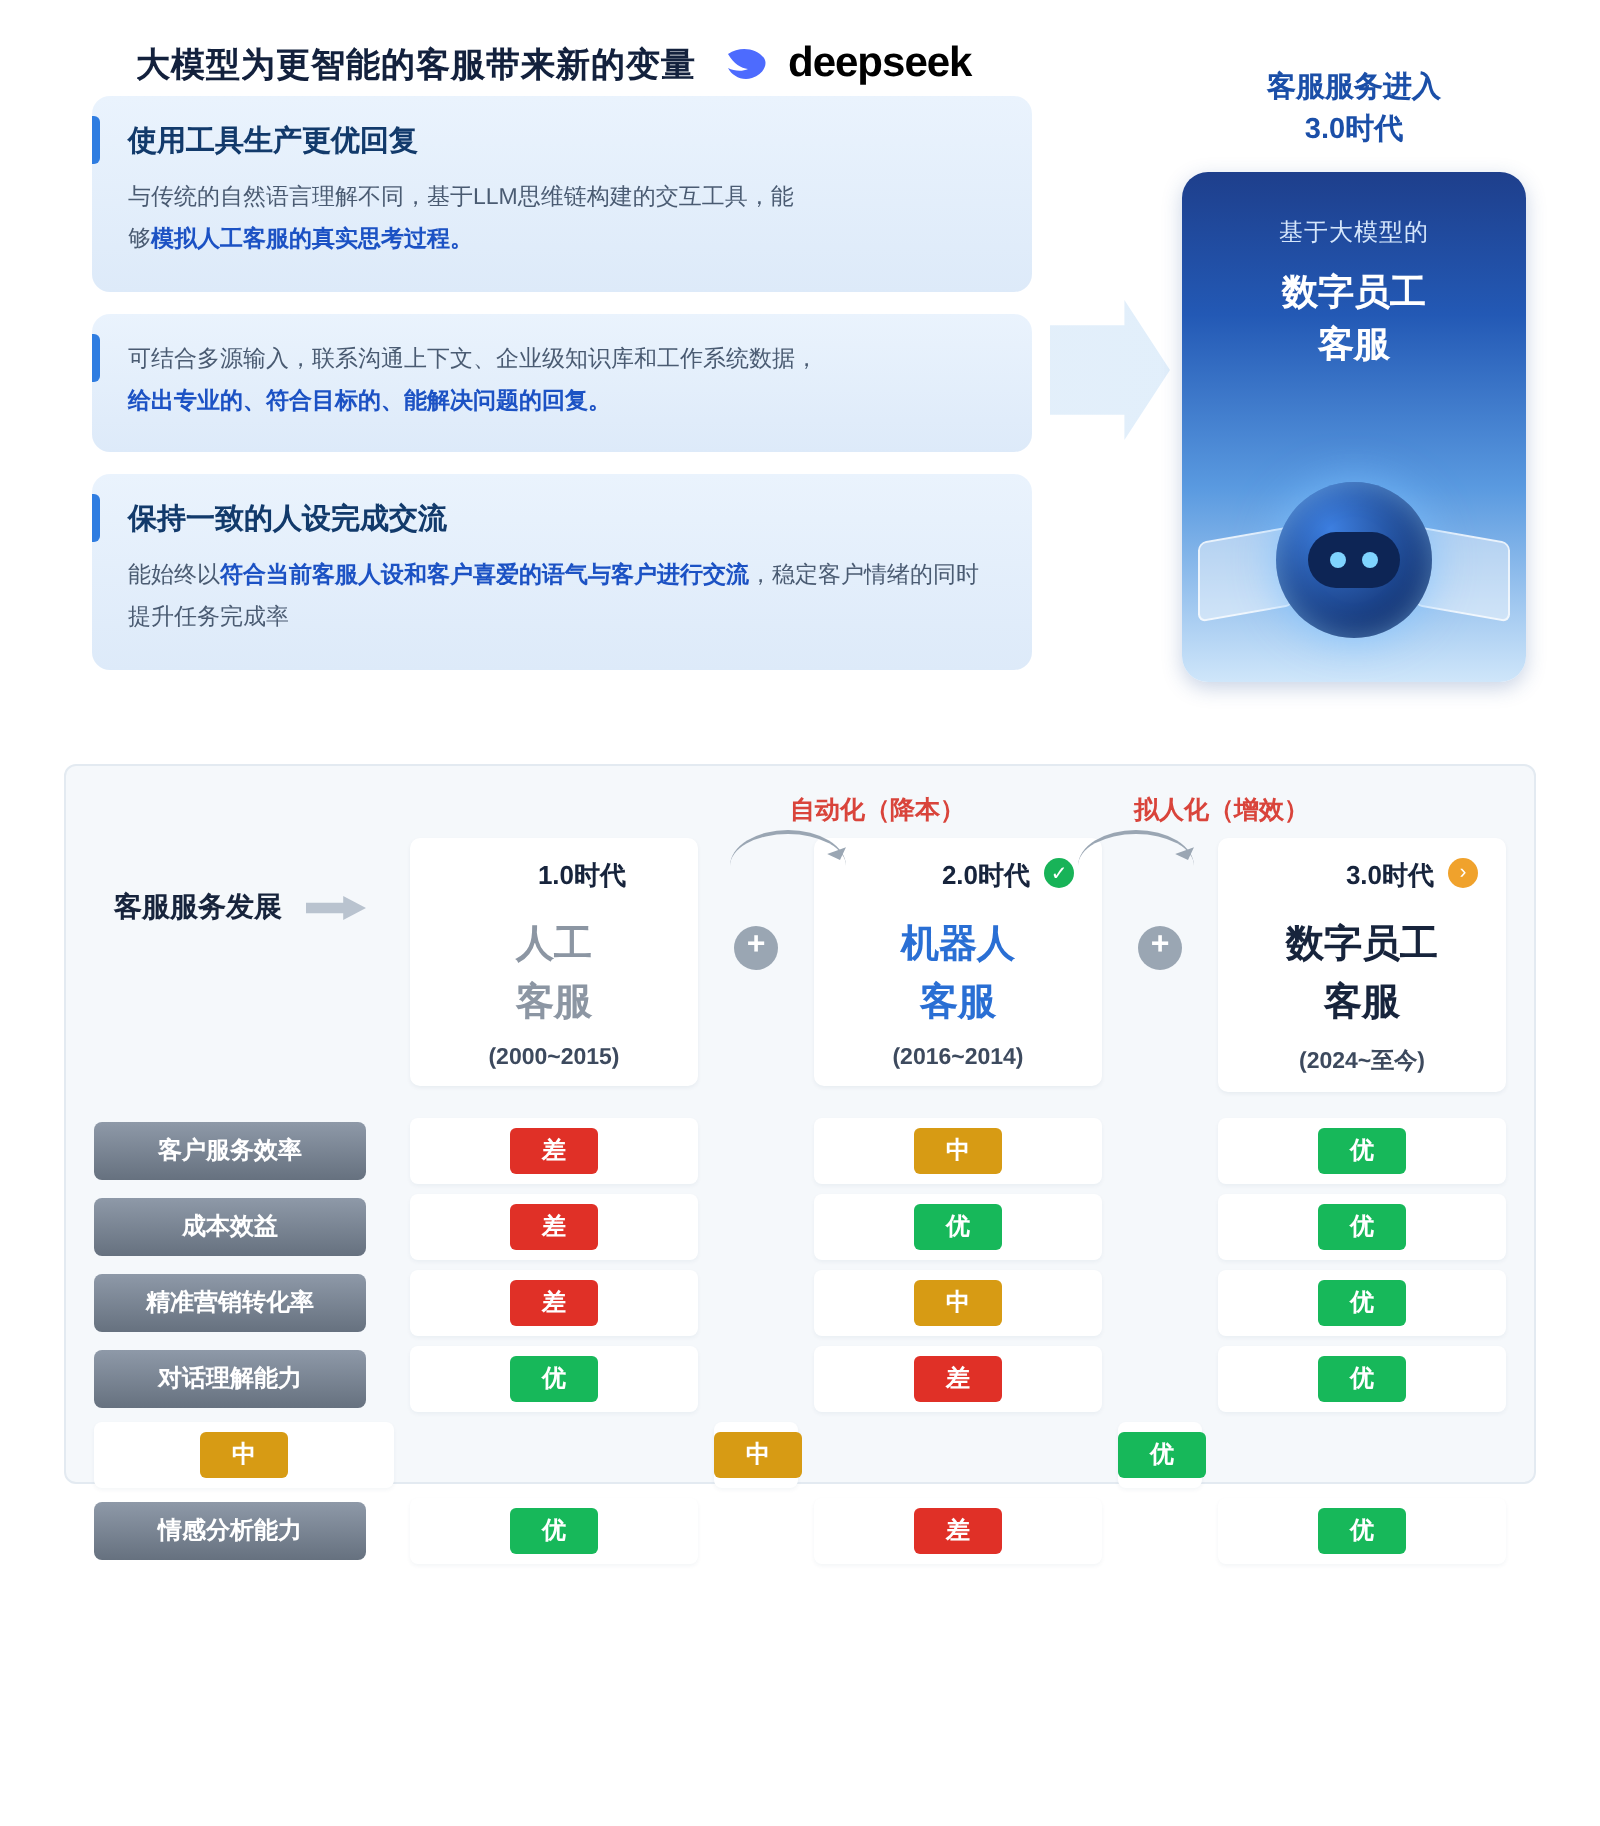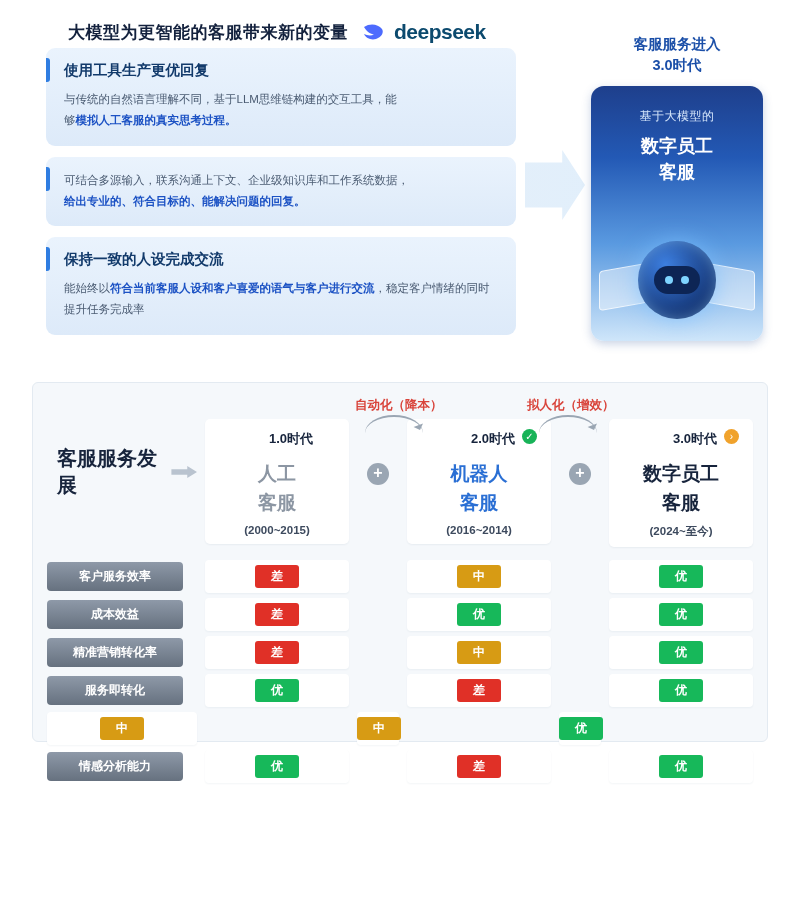--- a/index.html
+++ b/index.html
@@ -33,21 +33,21 @@
     letter-spacing: .5px;
   }
   .ds-logo { display: flex; align-items: center; gap: 6px; }
   .ds-mark {
     width: 26px; height: 22px;
     display: inline-block;
   }
   .ds-word {
     font-size: 21px;
     font-weight: bold;
-    color: #0c4a6e;
+    color: #000000;
     letter-spacing: -.5px;
   }
 
   
   .cards {
     position: absolute;
     left: 26px;
     top: 48px;
     width: 470px;
   }
@@ -182,20 +182,21 @@
   }
   .flow-labels {
     position: relative;
     height: 22px;
   }
   .flow-label {
     position: absolute;
     font-size: 12.5px;
     font-weight: bold;
     color: #d9443b;
+    margin-left: 40px;
   }
   .flow-label.a { left: 308px; top: 0; }
   .flow-label.b { left: 480px; top: 0; }
   .flow-arc {
     position: absolute;
     top: 18px;
     width: 58px; height: 18px;
     border-top: 2px solid #9aa6b3;
     border-radius: 50%/100% 100% 0 0;
   }
@@ -242,21 +243,21 @@
   .badge-check { background: #18b358; }
   .badge-arrow { background: #f0a22c; }
 
   .left-head {
     display: flex;
     align-items: center;
     gap: 12px;
     padding-top: 26px;
     padding-left: 10px;
   }
-  .left-head-text { font-size: 20px; font-weight: bold; color: #17243c; }
+  .left-head-text { font-size: 14px; font-weight: bold; color: #17243c; }
   .big-arrow {
     width: 30px; height: 12px;
     background: #b9c3cf;
     clip-path: polygon(0 28%, 62% 28%, 62% 0, 100% 50%, 62% 100%, 62% 72%, 0 72%);
   }
 
   .plus {
     width: 22px; height: 22px;
     border-radius: 50%;
     background: #9aa6b3;
@@ -455,21 +456,21 @@
         </div>
         <div class="row">
           <div class="row-label">精准营销转化率</div>
           <div class="cellwrap"><span class="pill bad">差</span></div>
           <div class="spacer"></div>
           <div class="cellwrap"><span class="pill mid">中</span></div>
           <div class="spacer"></div>
           <div class="cellwrap"><span class="pill good">优</span></div>
         </div>
         <div class="row">
-          <div class="row-label">服务即转化</div>
+          <div class="row-label">对话理解能力</div>
           <div class="cellwrap"><span class="pill good">优</span></div>
           <div class="spacer"></div>
           <div class="cellwrap"><span class="pill bad">差</span></div>
           <div class="spacer"></div>
           <div class="cellwrap"><span class="pill good">优</span></div>
         </div>
         <div class="row">
           <div class="cellwrap"><span class="pill mid">中</span></div>
           <div class="spacer"></div>
           <div class="cellwrap"><span class="pill mid">中</span></div>

